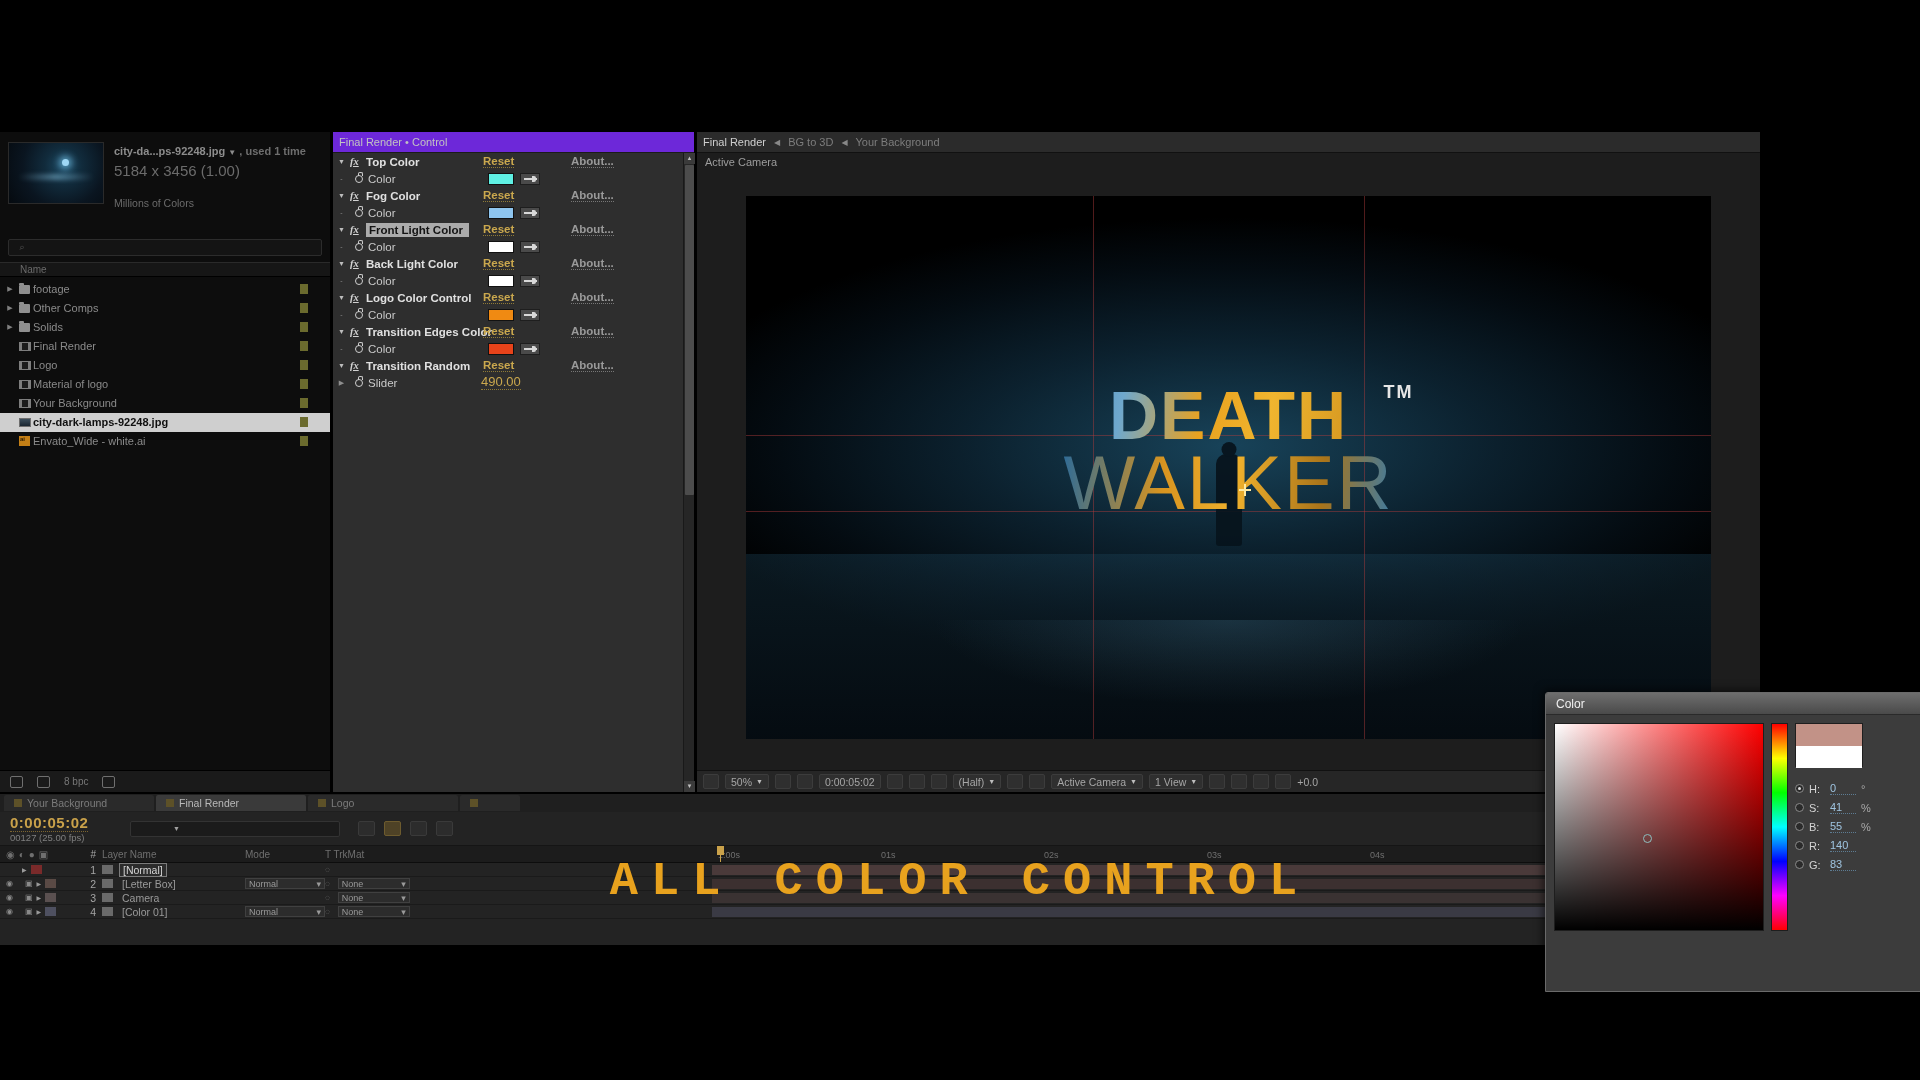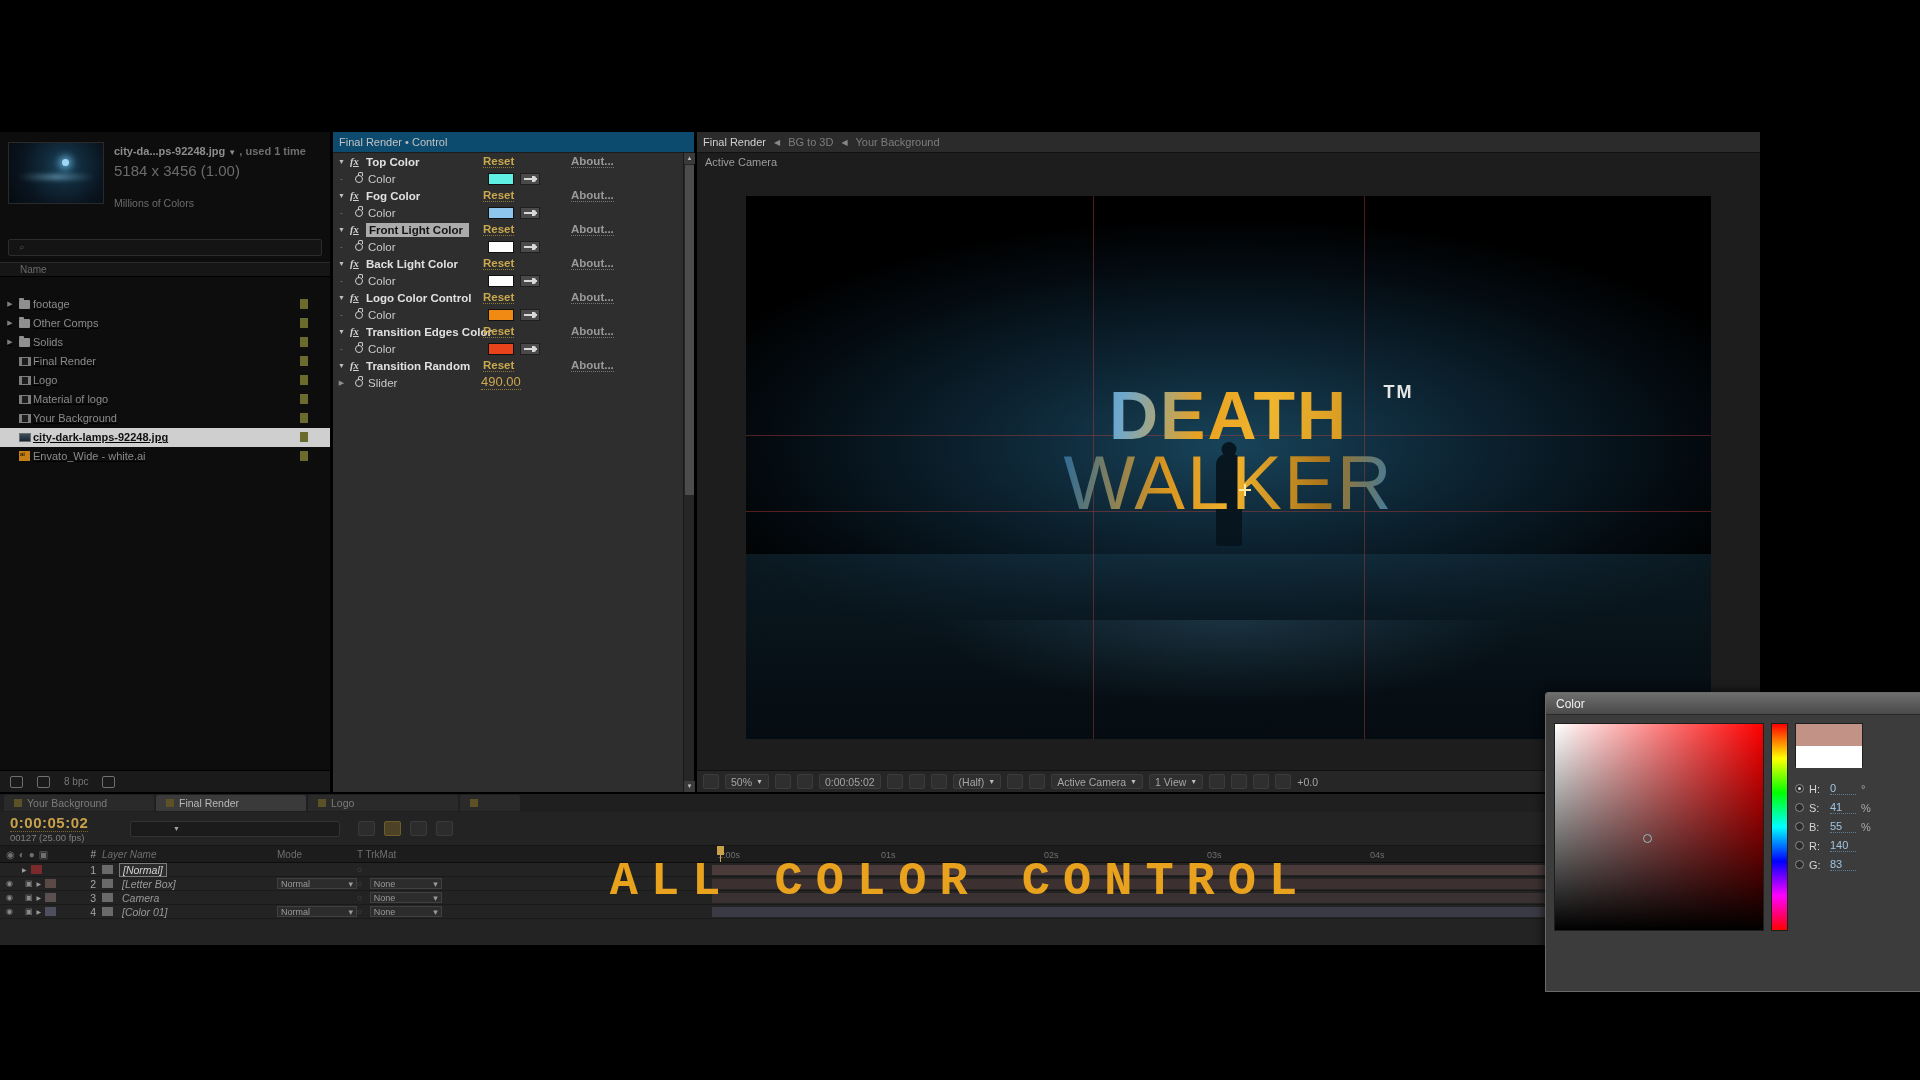--- a/index.html
+++ b/index.html
@@ -48,41 +48,41 @@
   .proj-search {
     margin: 24px 8px 0 8px; height: 17px; background: #141414;
     border: 1px solid #2c2c2c; border-radius: 2px; display:flex; align-items:center;
   }
   .proj-search .sicon { width: 26px; font-size: 9px; color:#5a5a5a; text-align:center; }
 
   .proj-colhdr {
     margin-top: 6px; height: 15px; background: #161616; border-top:1px solid #2a2a2a; border-bottom:1px solid #000;
     display:flex; align-items:center; font-size: 10px; color:#6a6a6a; padding-left: 20px;
   }
-  .proj-list { margin-top: 18px; text-decoration: underline; }
+  .proj-list { margin-top: 3px; }
   .proj-row { height: 19px; display:flex; align-items:center; font-size: 11px; color: #8a8a8a; padding-left: 4px; }
   .proj-row.selected { background: #cfcfcf; color: #101010; font-weight: bold; }
   .proj-row .tw { width: 12px; font-size: 7px; color:#808080; text-align:center; }
   .proj-row .ico { width: 17px; display:flex; align-items:center; justify-content:center; }
   .proj-row .swatch { margin-left:auto; width: 8px; height: 10px; margin-right: 22px; }
   .ic-folder { width:11px;height:9px;background:#8f8f8f;border-radius:1px; position:relative;}
   .ic-folder::before{content:'';position:absolute;left:0;top:-2px;width:5px;height:2px;background:#8f8f8f;border-radius:1px 1px 0 0;}
   .ic-comp { width:12px;height:9px;border:1px solid #7d7d7d; background:#1b1b1b; position:relative;}
   .ic-comp::before,.ic-comp::after{content:'';position:absolute;top:0;bottom:0;width:2px;background:#7d7d7d;}
   .ic-comp::before{left:0;} .ic-comp::after{right:0;}
   .ic-img { width:12px;height:9px;background:linear-gradient(#3c4e5c,#1a2631); border:1px solid #6e6e6e;}
   .ic-ai { width:11px;height:10px;background:#c47f16; position:relative;}
   .ic-ai::after{content:'ai';position:absolute;left:1px;top:0;font-size:6px;color:#2a1a00;font-weight:bold;}
 
   .proj-footer { position:absolute; left:0; bottom:0; width:100%; height: 22px; background:#1a1a1a; border-top:1px solid #000; display:flex; align-items:center; gap:14px; padding-left:10px; font-size:10px; color:#777; }
   .pf-ico { width: 13px; height: 12px; border: 1px solid #6f6f6f; border-radius:2px; }
 
   
   #effects-panel { left: 332px; top: 132px; width: 362px; height: 660px; background: #2e2e2e; border-left:1px solid #000; }
-  #effects-panel .panel-tabbar { background:#0c4a6e; border-bottom:1px solid #1b1b1b; color:#c2c2c2; }
+  #effects-panel .panel-tabbar { background:#6d28d9; border-bottom:1px solid #1b1b1b; color:#c2c2c2; }
   .fx-list { position:absolute; top:21px; left:0; right:11px; bottom:0; overflow:hidden; }
   .fx-row { height: 17px; display:flex; align-items:center; font-size: 11.5px; position:relative; }
   .fx-row.header { color:#e0e0e0; font-weight:bold; }
   .fx-row.prop { color:#c9c9c9; }
   .fx-tw { width:17px; text-align:center; font-size:7px; color:#bdbdbd; }
   .fx-tw.sub { color:#8e8e8e; }
   .fx-fx { width:16px; font-size:10.5px; font-style:italic; color:#d2d2d2; font-family:"Liberation Serif", serif; text-decoration: underline; }
   .fx-name { white-space:nowrap; }
   .fx-name.sel { background:#ababab; color:#141414; padding: 1px 6px 1px 3px; }
   .fx-stop { width:18px; display:flex; align-items:center; justify-content:center; }
@@ -158,21 +158,21 @@
   .tl-toolicons { display:flex; gap:9px; margin-left:18px; }
   .tti { width:17px;height:15px; border-radius:2px; background:#2c2c2c; border:1px solid #3a3a3a;}
   .tti.hl { background:#4e4226; border-color:#6d5b2e;}
 
   .tl-colhdr { height:17px; background:#1c1c1c; display:flex; align-items:center; font-size:10px; color:#6f6f6f; border-bottom:1px solid #0d0d0d;}
   .tl-rows { }
   .tl-row { height:14px; display:flex; align-items:center; font-size:10.5px; color:#9a9a9a; border-bottom:1px solid #1a1a1a;}
   .tl-row .sw { width:11px;height:9px; }
   .colA { width:80px; display:flex; align-items:center; gap:4px; padding-left:6px;}
   .colNum { width:22px; text-align:right; padding-right:6px; color:#a5a5a5; }
-  .colName { width:175px; display:flex; align-items:center; gap:6px;font-style:italic; }
+  .colName { width:143px; display:flex; align-items:center; gap:6px; }
   .name-box { background:transparent; padding:0 3px; }
   .name-box.edit { border:1px solid #7b7b7b; background:#2c2c2c; color:#d6d6d6; }
   .colMode { width:80px; }
   .mode-sel { height:11px; background:#2c2c2c; border:1px solid #404040; display:flex;align-items:center;justify-content:space-between;padding:0 3px;font-size:9px;color:#9a9a9a;}
   .colTrk { width:120px; display:flex;align-items:center;gap:8px;}
   .trk-sel { width:72px; height:11px; background:#2c2c2c;border:1px solid #404040;display:flex;align-items:center;justify-content:space-between;padding:0 3px;font-size:9px;color:#9a9a9a;}
   .tl-graph { position:absolute; left:712px; right:0; top:52px; bottom:0; }
   .tl-ruler { height:17px; background:#1c1c1c; position:relative; border-bottom:1px solid #0d0d0d; }
   .tick { position:absolute; top:4px; font-size:9px; color:#6f6f6f;}
   .tl-bars { position:relative; }

